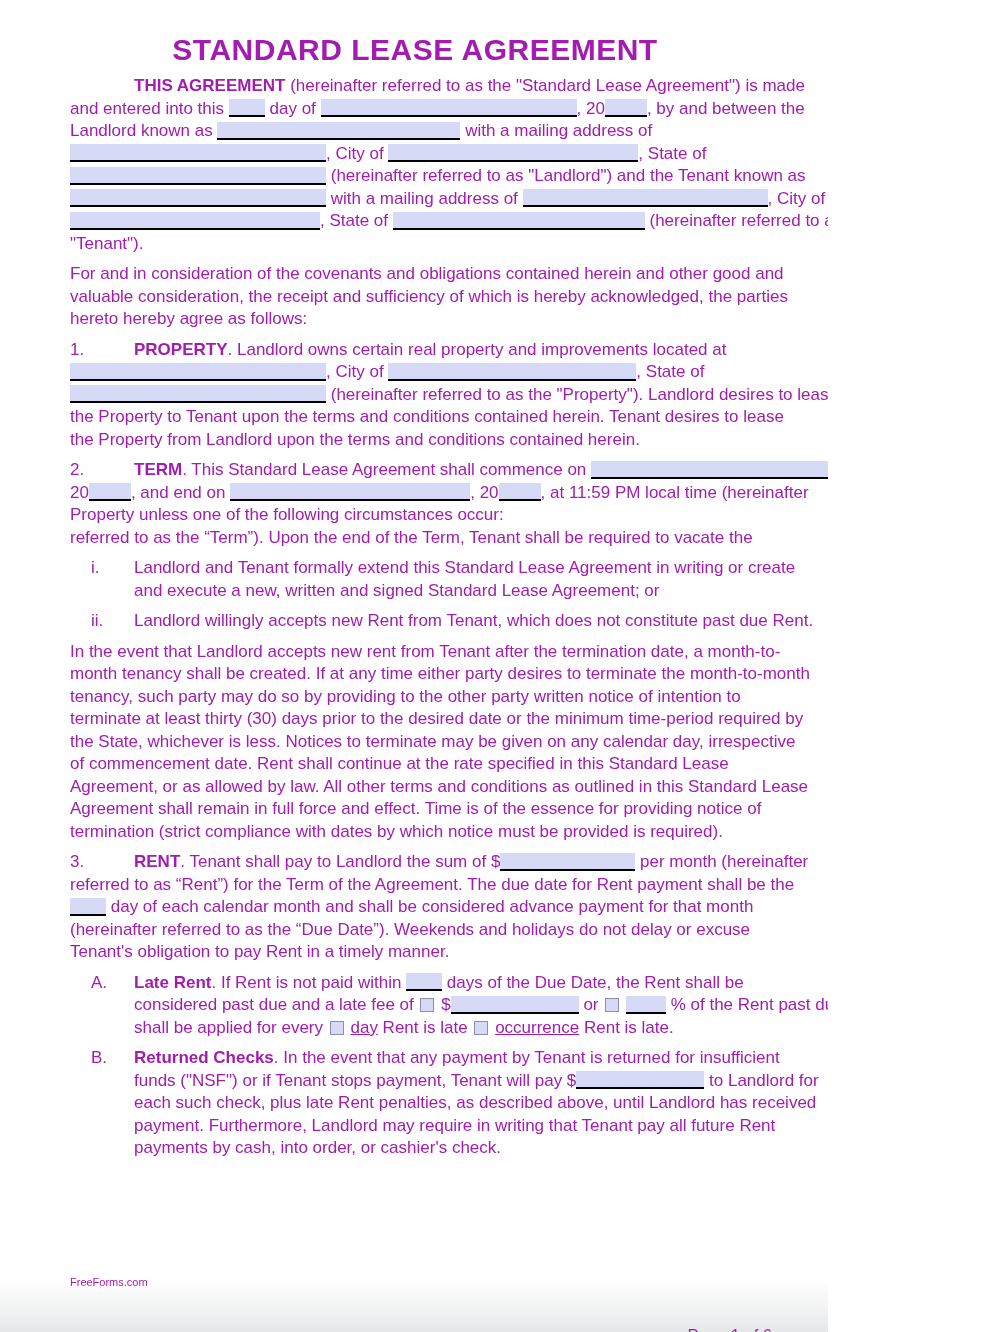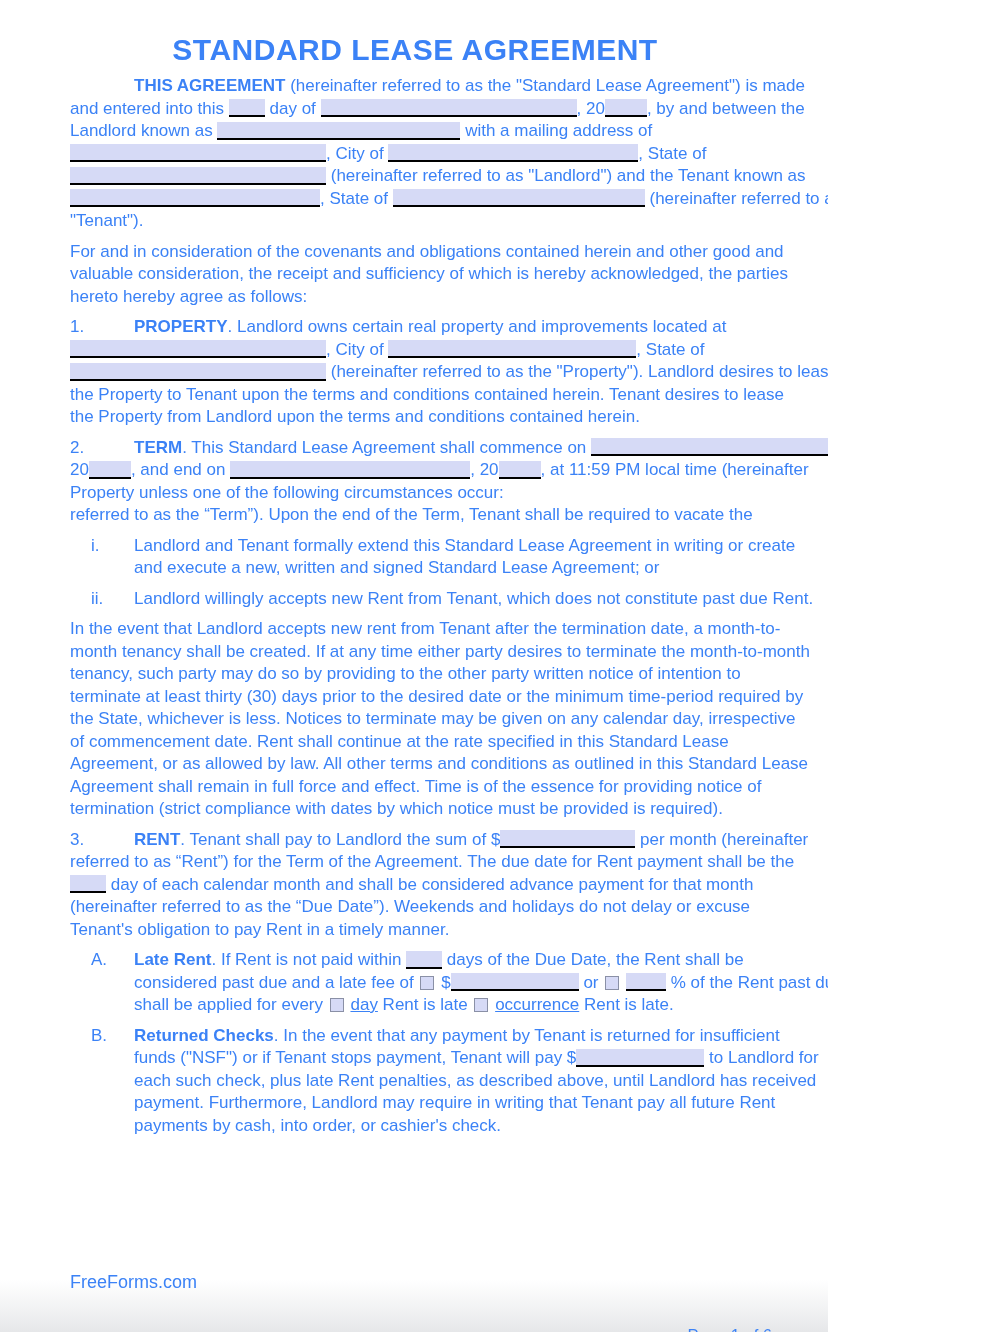--- a/index.html
+++ b/index.html
@@ -1,18 +1,18 @@
 <!DOCTYPE html>
 <html><head>
 <meta charset="utf-8">
 <style>
   html,body{margin:0;padding:0;background:#fff;}
   .page{
     position:relative;width:828px;height:1332px;background:var(--page-bg,#fff);
-    overflow:hidden;color:#3b82f6;
+    overflow:hidden;color:#a21caf;
     font-family:"Liberation Sans","DejaVu Sans",sans-serif;
     font-size:17px;line-height:22.5px;
   }
   .content{padding:33px 68px 0 70px;}
   .doc-title{
     text-align:center;font-weight:bold;font-size:30px;line-height:34px;
     letter-spacing:.5px;margin:0 0 4px 0;
   }
   .block{margin-top:8px;}
   .block.tight{margin-top:8px;}
@@ -24,40 +24,41 @@
   .seg-blank{
     display:inline-block;height:16px;background:var(--field,#d6daf6);
     border-bottom:2px solid var(--underline,#000);vertical-align:-3.5px;
   }
   .seg-cb{
     display:inline-block;width:12px;height:12px;background:var(--field,#d6daf6);
     border:1px solid var(--checkbox-border,#8a90a6);vertical-align:-2px;margin:0 2px;
   }
   .li{position:relative;padding-left:64px;}
   .li-marker{position:absolute;left:21px;top:0;}
-  .footer-left{position:absolute;left:70px;top:1271px;font-size:18px;z-index:3;}
+  .footer-left{position:absolute;left:70px;top:1271px;font-size:11px;z-index:3;}
   .footer-right{position:absolute;right:56px;top:1324px;font-size:16.5px;z-index:3;}
   .bottom-shade{
     position:absolute;left:0;right:0;bottom:0;height:52px;z-index:1;pointer-events:none;
     background:linear-gradient(180deg, rgba(231,232,234,0) 0%, rgba(231,232,234,.55) 55%, var(--shade,#e6e7e9) 100%);
   }
 </style>
 </head>
 <body>
 
 <div class="page" style="--page-bg: #ffffff; --field: #d6daf6; --underline: #000000; --checkbox-border: #8a90a6; --shade: #e6e7e9;">
   <div class="content">
     <h1 class="doc-title">STANDARD LEASE AGREEMENT</h1>
     <div>
         <div class="block">
           <div class="line"><span class="seg-tab" style="width: 64px;"></span><span class="seg-b">THIS AGREEMENT</span><span class="seg-tx"> (hereinafter referred to as the "Standard Lease Agreement") is made</span></div>
           <div class="line"><span class="seg-tx">and entered into this </span><span class="seg-blank" style="width: 36px;"></span><span class="seg-tx"> day of </span><span class="seg-blank" style="width: 256px;"></span><span class="seg-tx">, 20</span><span class="seg-blank" style="width: 42px;"></span><span class="seg-tx">, by and between the</span></div>
           <div class="line"><span class="seg-tx">Landlord known as </span><span class="seg-blank" style="width: 243px;"></span><span class="seg-tx"> with a mailing address of</span></div>
           <div class="line"><span class="seg-blank" style="width: 256px;"></span><span class="seg-tx">, City of </span><span class="seg-blank" style="width: 250px;"></span><span class="seg-tx">, State of</span></div>
           <div class="line"><span class="seg-blank" style="width: 256px;"></span><span class="seg-tx"> (hereinafter referred to as "Landlord") and the Tenant known as</span></div>
+          <div class="line"><span class="seg-blank" style="width: 256px;"></span><span class="seg-tx"> with a mailing address of </span><span class="seg-blank" style="width: 245px;"></span><span class="seg-tx">, City of</span></div>
           <div class="line"><span class="seg-blank" style="width: 250px;"></span><span class="seg-tx">, State of </span><span class="seg-blank" style="width: 252px;"></span><span class="seg-tx"> (hereinafter referred to as</span></div>
           <div class="line"><span class="seg-tx">"Tenant").</span></div>
         </div>
         <div class="block">
           <div class="line"><span class="seg-tx">For and in consideration of the covenants and obligations contained herein and other good and</span></div>
           <div class="line"><span class="seg-tx">valuable consideration, the receipt and sufficiency of which is hereby acknowledged, the parties</span></div>
           <div class="line"><span class="seg-tx">hereto hereby agree as follows:</span></div>
         </div>
         <div class="block">
           <div class="line"><span class="seg-mk">1.</span><span class="seg-b">PROPERTY</span><span class="seg-tx">. Landlord owns certain real property and improvements located at</span></div>

